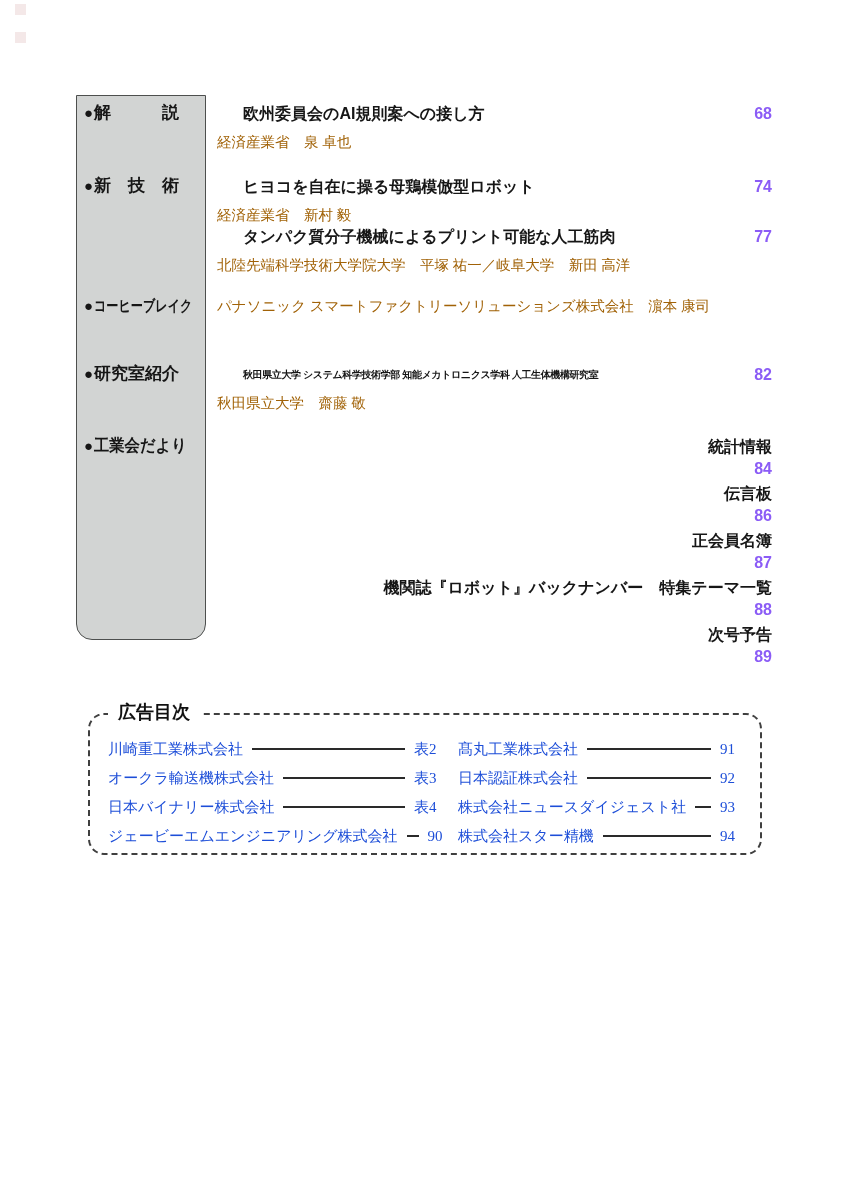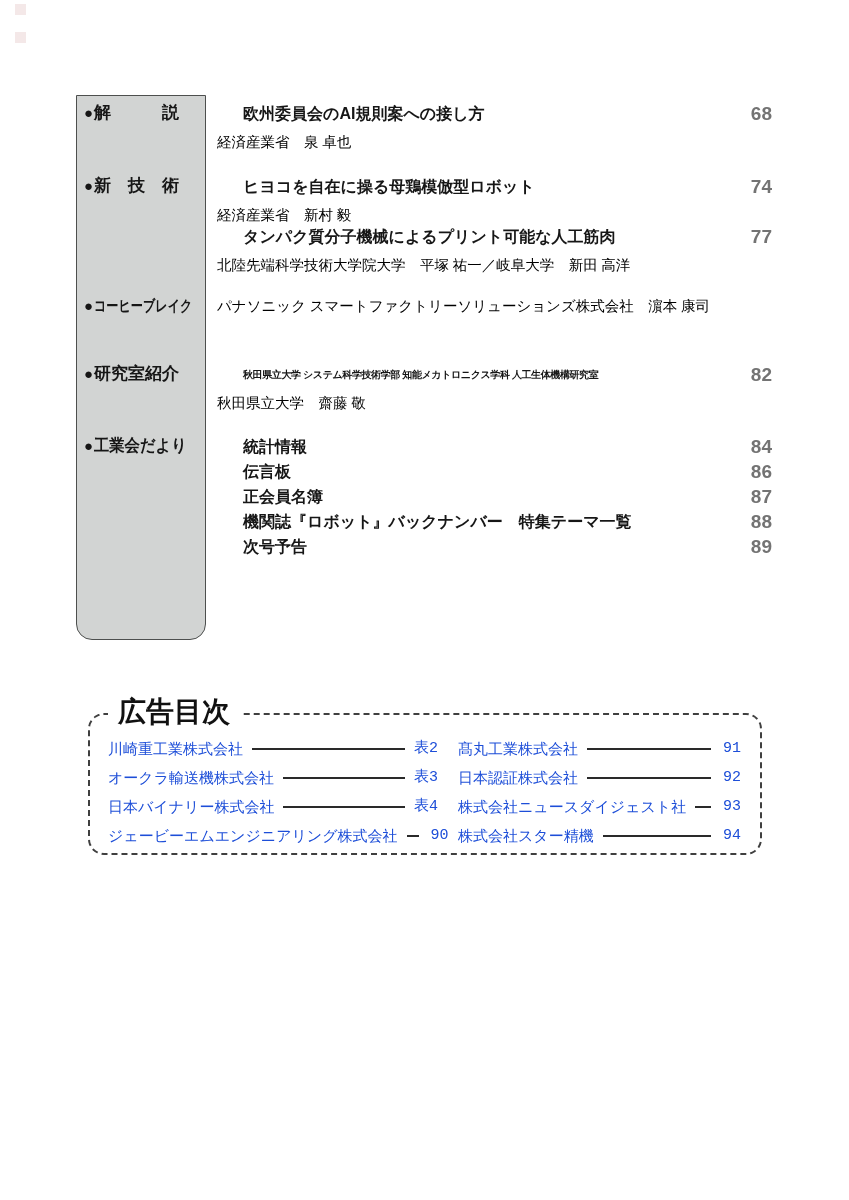--- a/index.html
+++ b/index.html
@@ -74,36 +74,36 @@
     flex: 1 1 auto;
     min-width: 10px;
     margin: 0 5px 0 9px;
     background-image: radial-gradient(circle, #3d3d3d 1.15px, rgba(0,0,0,0) 1.35px);
     background-repeat: repeat-x;
     background-position: 0 62%;
     background-size: 5.5px 5.5px;
   }
   .pg {
     font-weight: bold;
-    font-size: 19px;
+    font-size: 16px;
     line-height: 22px;
     min-width: 24px;
     text-align: right;
-    color: #737373;
+    color: #8b5cf6;
   }
   .author {
     font-family: "Liberation Serif", serif;
     font-size: 14.5px;
     line-height: 20px;
     margin-bottom: 1px;
-    color: #000000;
+    color: #a16207;
     padding-left: 2px;
     white-space: nowrap;
   }
-  .srow { margin-bottom: 3px; }
+  .srow { margin-bottom: 3px; flex-direction: column; }
   .srow .t, .srow .pg { line-height: 22px; }
 
   
   .ad-box {
     position: absolute;
     left: 88px; top: 713px;
     width: 674px; height: 142px;
     border: 2px dashed #3f3f3f;
     border-radius: 16px;
     padding: 24px 16px 0 18px;
@@ -113,41 +113,41 @@
     row-gap: 9px;
     align-content: start;
   }
   .ad-title {
     position: absolute;
     left: 108px; top: 698px;
     background: #ffffff;
     padding: 0 10px;
     font-family: "Liberation Serif", serif;
     font-weight: bold;
-    font-size: 28px;
+    font-size: 18px;
     line-height: 28px;
     color: #111111;
   }
   .ad-entry {
     display: flex;
     align-items: center;
     font-family: "Liberation Serif", serif;
     font-size: 15px;
     line-height: 20px;
     color: #1d4ed8;
     white-space: nowrap;
   }
   .ad-rule {
     flex: 1 1 auto;
     min-width: 12px;
     height: 1.5px;
     background: #2a2a2a;
     margin: 0 9px;
   }
-  .ad-page { min-width: 24px; text-align: center; font-family: Liberation Mono, monospace; }
+  .ad-page { min-width: 24px; text-align: left; }
 </style>
 </head>
 <body>
 
 <div class="page">
 
   <div class="corner-mark m1"></div>
   <div class="corner-mark m2"></div>
 
   <div class="cat-box"></div>

